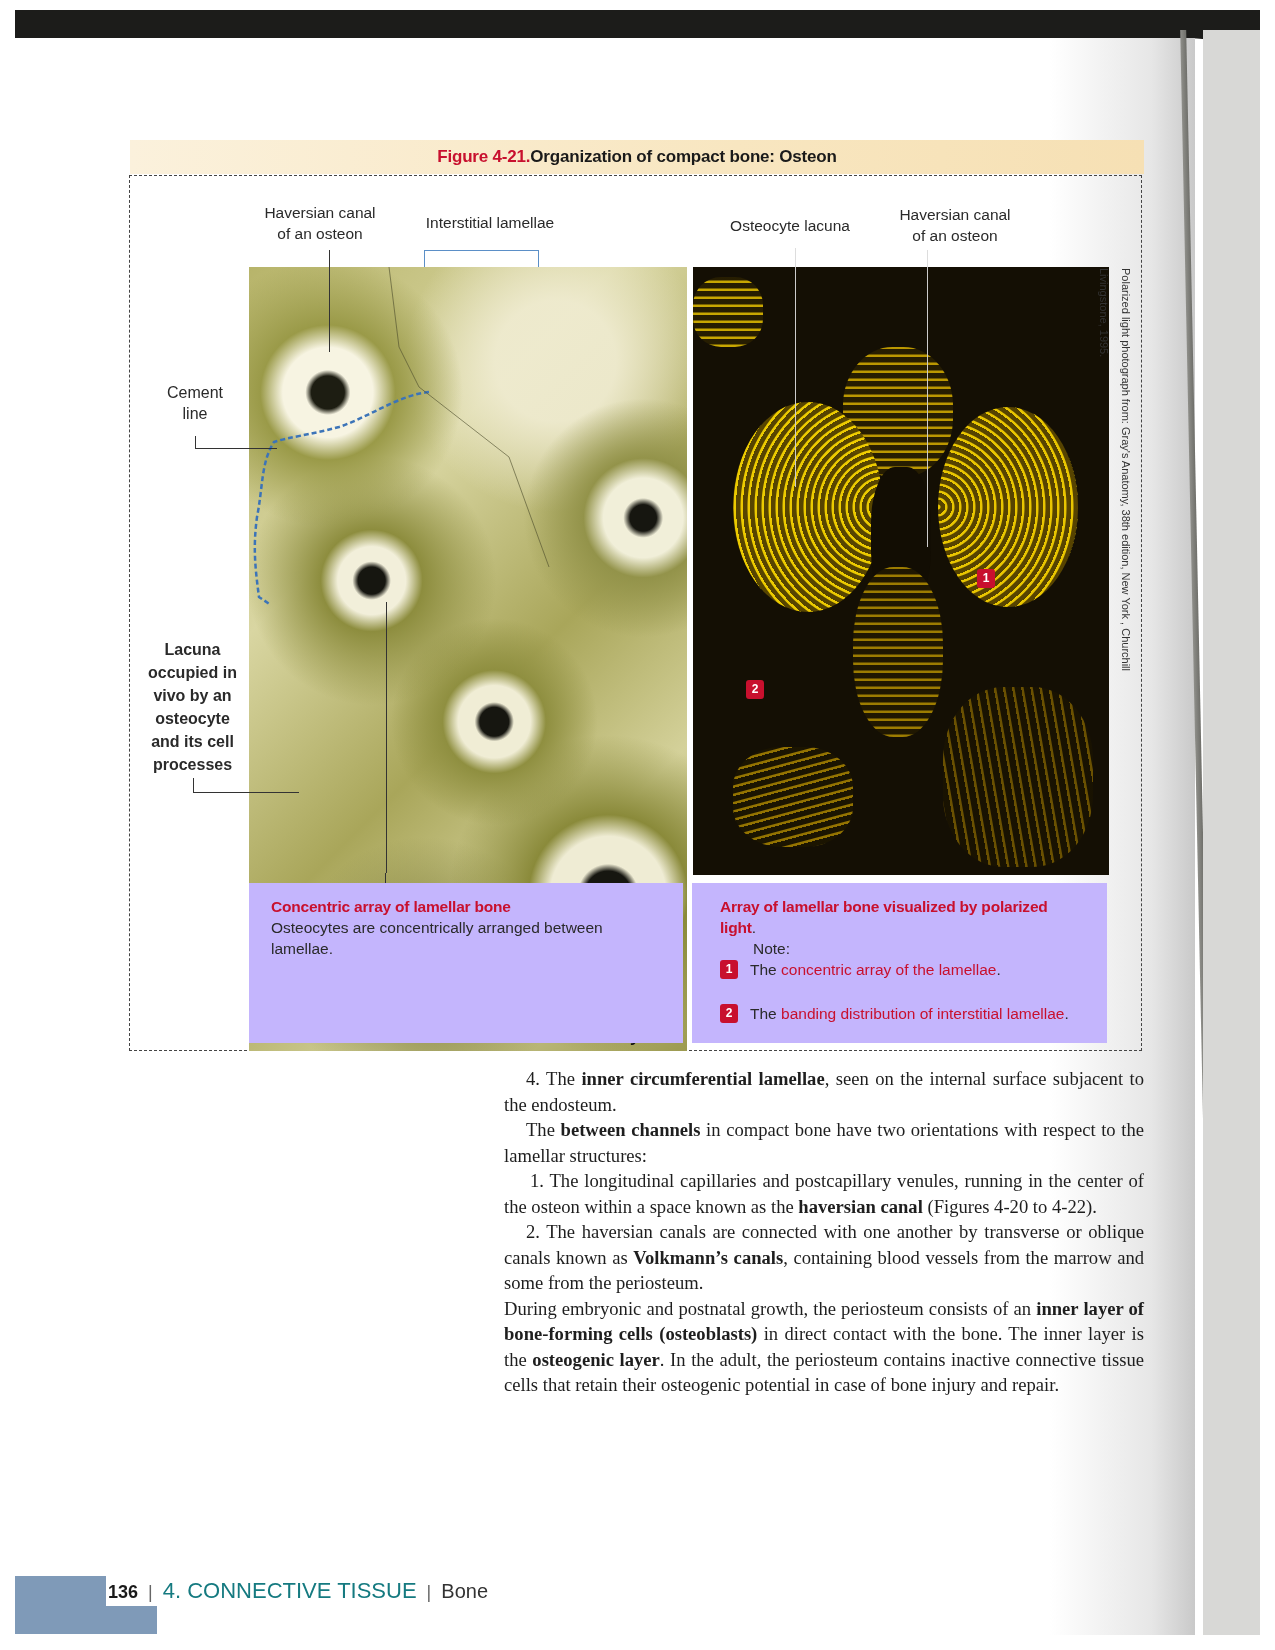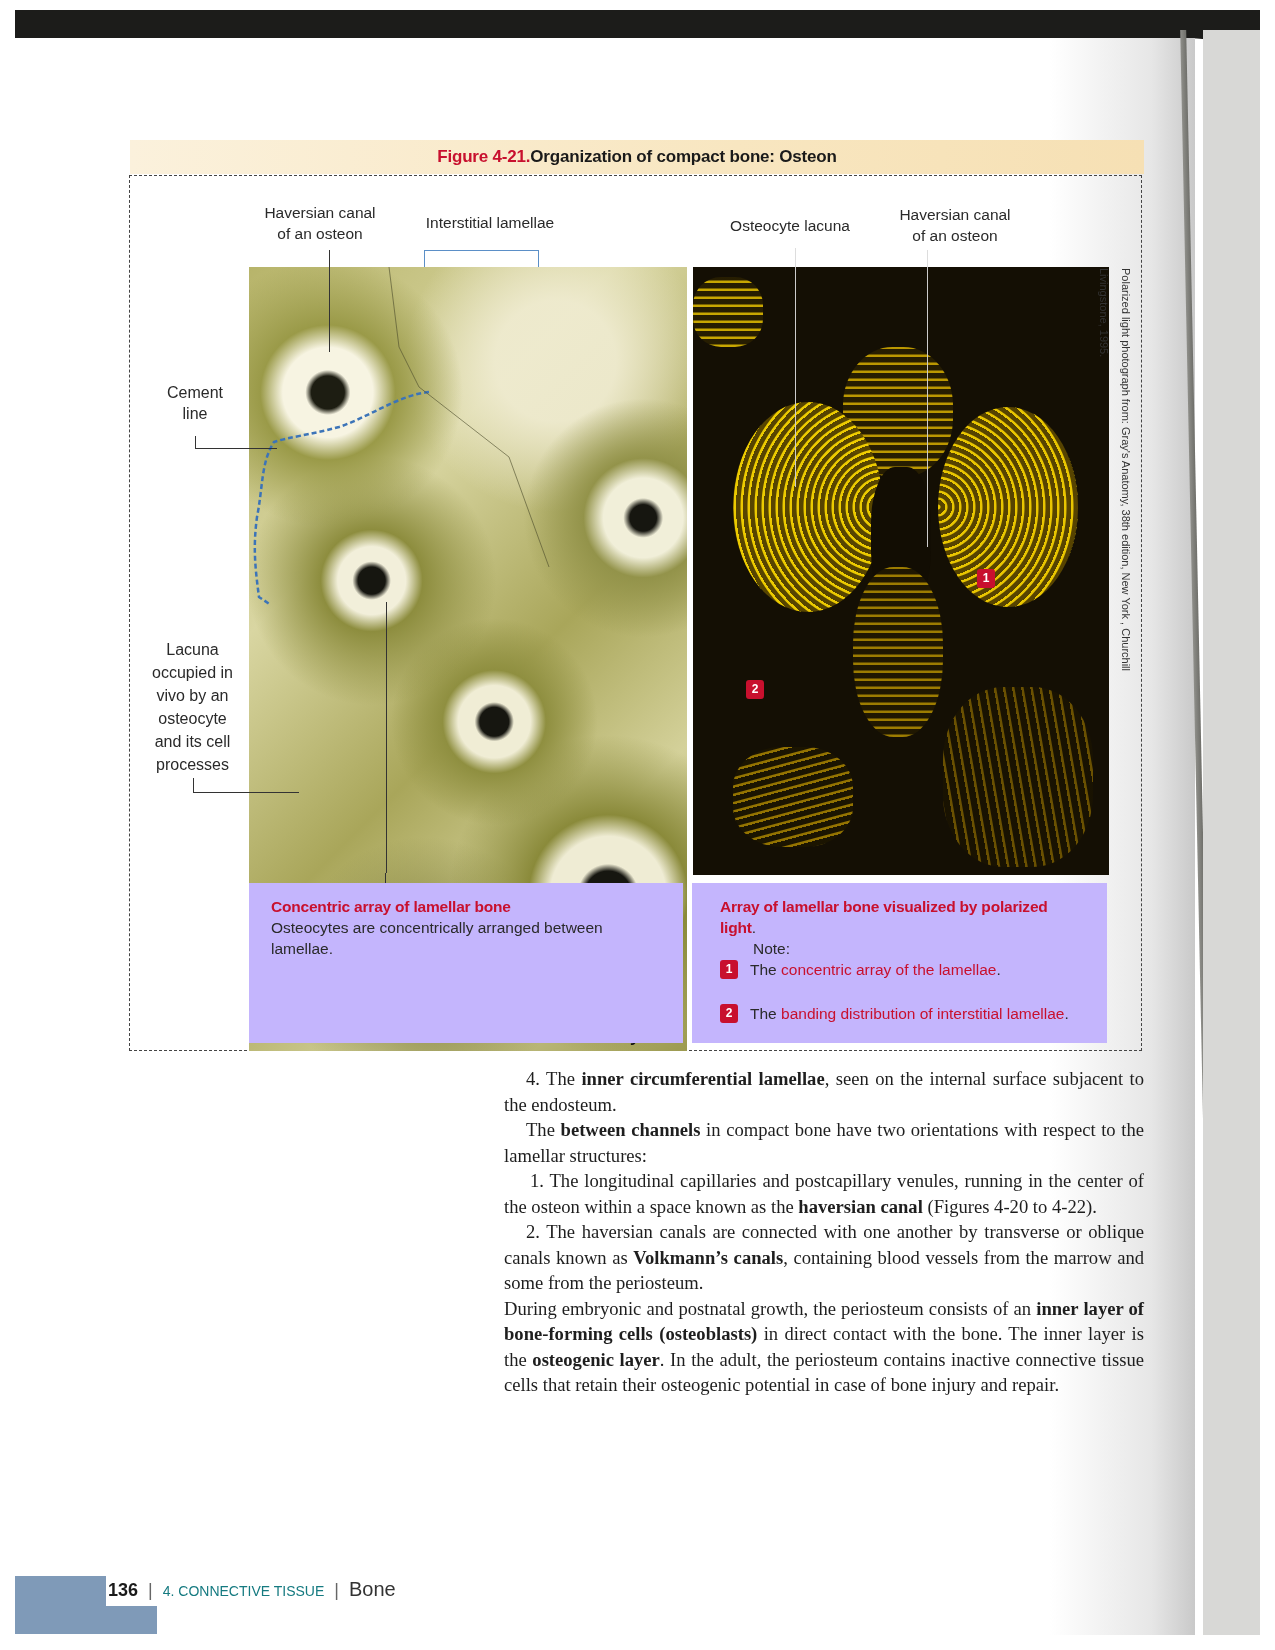--- a/index.html
+++ b/index.html
@@ -68,21 +68,21 @@
   .body-text p { margin:0; }
   .body-text .ind { text-indent:22px; }
   .body-text b { font-weight:bold; }
   .sec-head { font-family:"Liberation Sans", sans-serif; font-weight:bold; color:#c8102e; font-size:19px; margin-top:22px !important; line-height:26px; }
 
   .footer-block { position:absolute; left:15px; top:1576px; width:142px; height:58px; background:#7f9ab8; }
   .footer-white { position:absolute; left:106px; top:1576px; width:51px; height:30px; background:#fff; }
   .footer { position:absolute; left:108px; top:1578px; font-size:18px; color:#1a1a1a; white-space:nowrap; }
   .footer .pnum { font-weight:bold; }
   .footer .sep { color:#666; margin:0 10px; font-weight:normal; }
-  .footer .chap { color:#157a80; font-size:14px; }
+  .footer .chap { color:#157a80; font-size:22px; }
   .footer .sect { font-size:20px; color:#333; }
 </style>
 </head>
 <body>
 
 <div class="scan-top"></div>
 <div class="page"></div>
 <div class="page-shadow"></div>
 <div class="spine"></div>
 <div class="next-page"></div>
@@ -111,21 +111,21 @@
 </div>
 <div class="leader" style="left:927px; top:250px; width:1px; height:295px; background:#ddd;"></div>
 
 <div class="lbl" style="left:150px; top:382px; width:90px; font-size:16px;">
   <div>Cement</div>
   <div>line</div>
 </div>
 <div class="leader" style="left:195px; top:436px; width:1px; height:12px;"></div>
 <div class="leader" style="left:195px; top:448px; width:82px; height:1px;"></div>
 
-<div class="lbl" style="left:140px; top:638px; width:105px; font-size:16px; line-height:23px;">
+<div class="lbl" style="left:140px; top:638px; width:105px; font-size:16px; line-height:23px;font-weight:bold;">
   <div>Lacuna</div>
   <div>occupied in</div>
   <div>vivo by an</div>
   <div>osteocyte</div>
   <div>and its cell</div>
   <div>processes</div>
 </div>
 <div class="leader" style="left:193px; top:778px; width:1px; height:14px;"></div>
 <div class="leader" style="left:193px; top:792px; width:105px; height:1px;"></div>
 

